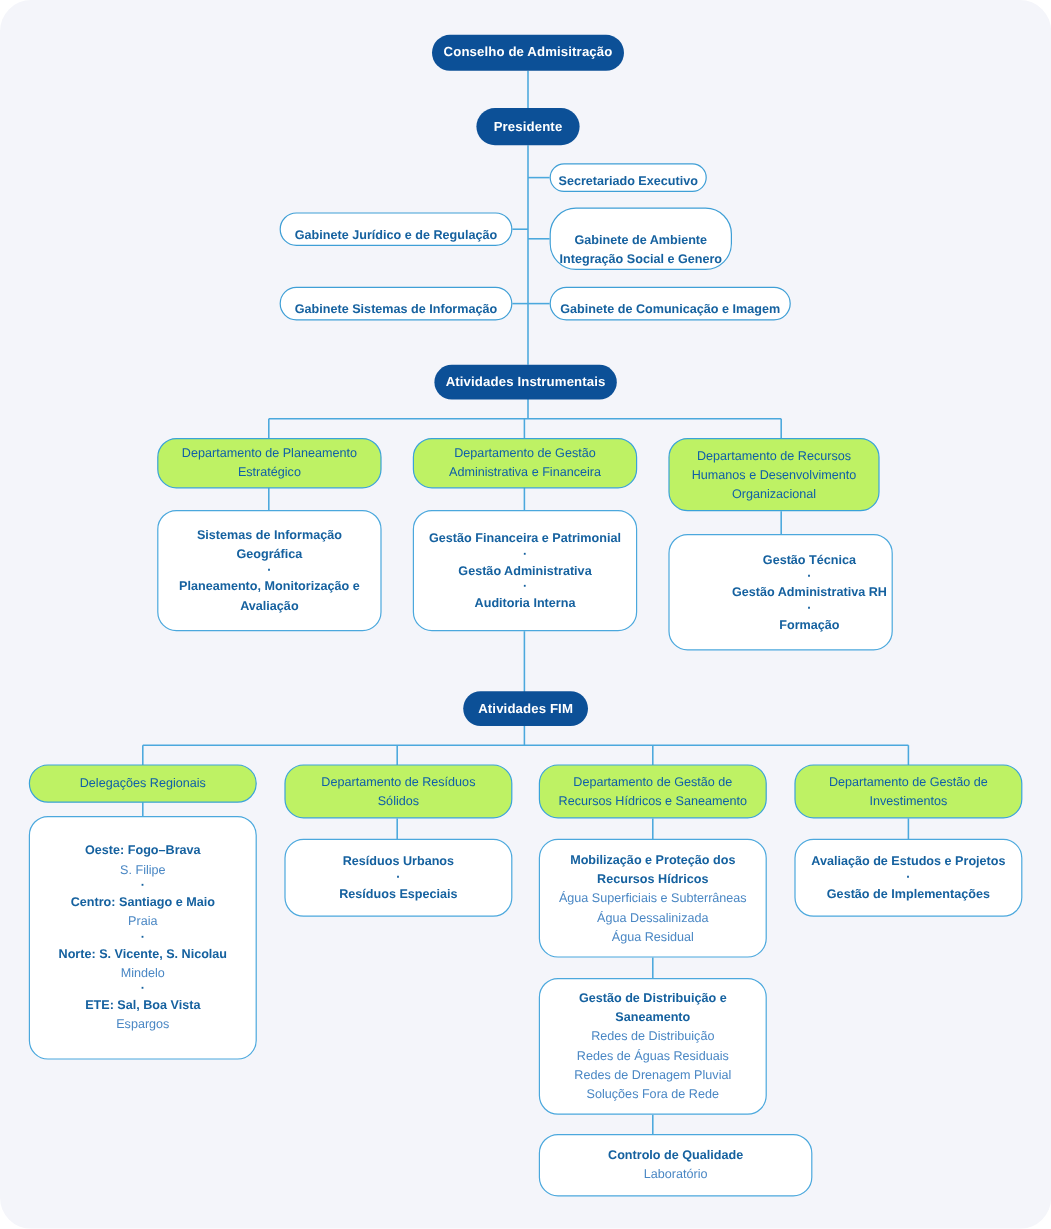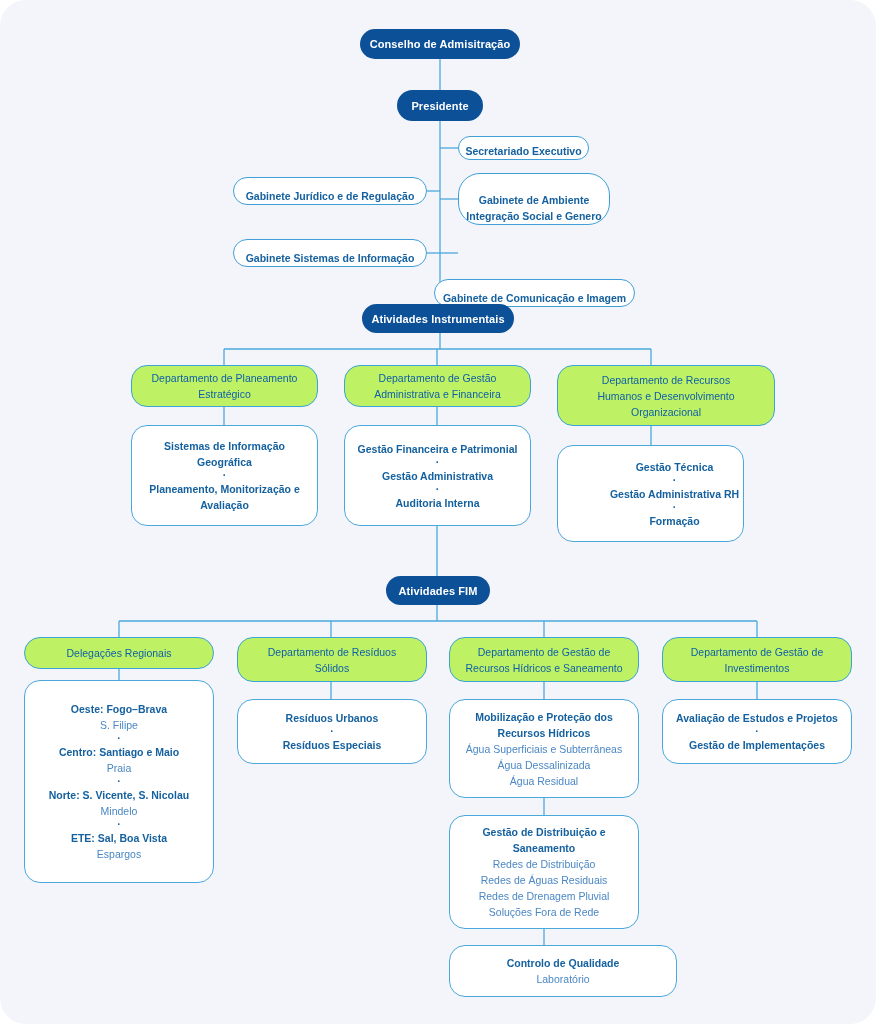--- a/index.html
+++ b/index.html
@@ -158,21 +158,21 @@
 
   <div class="node n-pill" style="left:458px; top:173px; width:152px; height:52px;">
     <span class="line">Gabinete de Ambiente</span>
     <span class="line">Integração Social e Genero</span>
   </div>
 
   <div class="node n-pill" style="left:233px; top:239px; width:194px; height:28px;">
     <span class="line">Gabinete Sistemas de Informação</span>
   </div>
 
-  <div class="node n-pill" style="left:434px; top:239px; width:201px; height:28px;margin-top:40px;">
+  <div class="node n-pill" style="left:458px; top:239px; width:201px; height:28px;">
     <span class="line">Gabinete de Comunicação e Imagem</span>
   </div>
 
   <div class="node n-dark" style="left:362px; top:304px; width:152px; height:29px;">
     <span class="line">Atividades Instrumentais</span>
   </div>
 
   <div class="node n-light" style="left:131px; top:365px; width:187px; height:42px;">
     <span class="line">Departamento de Planeamento</span>
     <span class="line">Estratégico</span>
@@ -190,21 +190,21 @@
     <span class="line">Administrativa e Financeira</span>
   </div>
   <div class="node n-white" style="left:344px; top:425px; width:187px; height:101px;">
     <span class="line">Gestão Financeira e Patrimonial</span>
     <span class="dot">·</span>
     <span class="line">Gestão Administrativa</span>
     <span class="dot">·</span>
     <span class="line">Auditoria Interna</span>
   </div>
 
-  <div class="node n-light" style="left:557px; top:365px; width:218px; height:61px;">
+  <div class="node n-light" style="left:557px; top:365px; width:176px; height:61px;">
     <span class="line">Departamento de Recursos</span>
     <span class="line">Humanos e Desenvolvimento</span>
     <span class="line">Organizacional</span>
   </div>
   <div class="node n-white" style="left:557px; top:445px; width:187px; height:97px;padding-left:48px;">
     <span class="line">Gestão Técnica</span>
     <span class="dot">·</span>
     <span class="line">Gestão Administrativa RH</span>
     <span class="dot">·</span>
     <span class="line">Formação</span>

